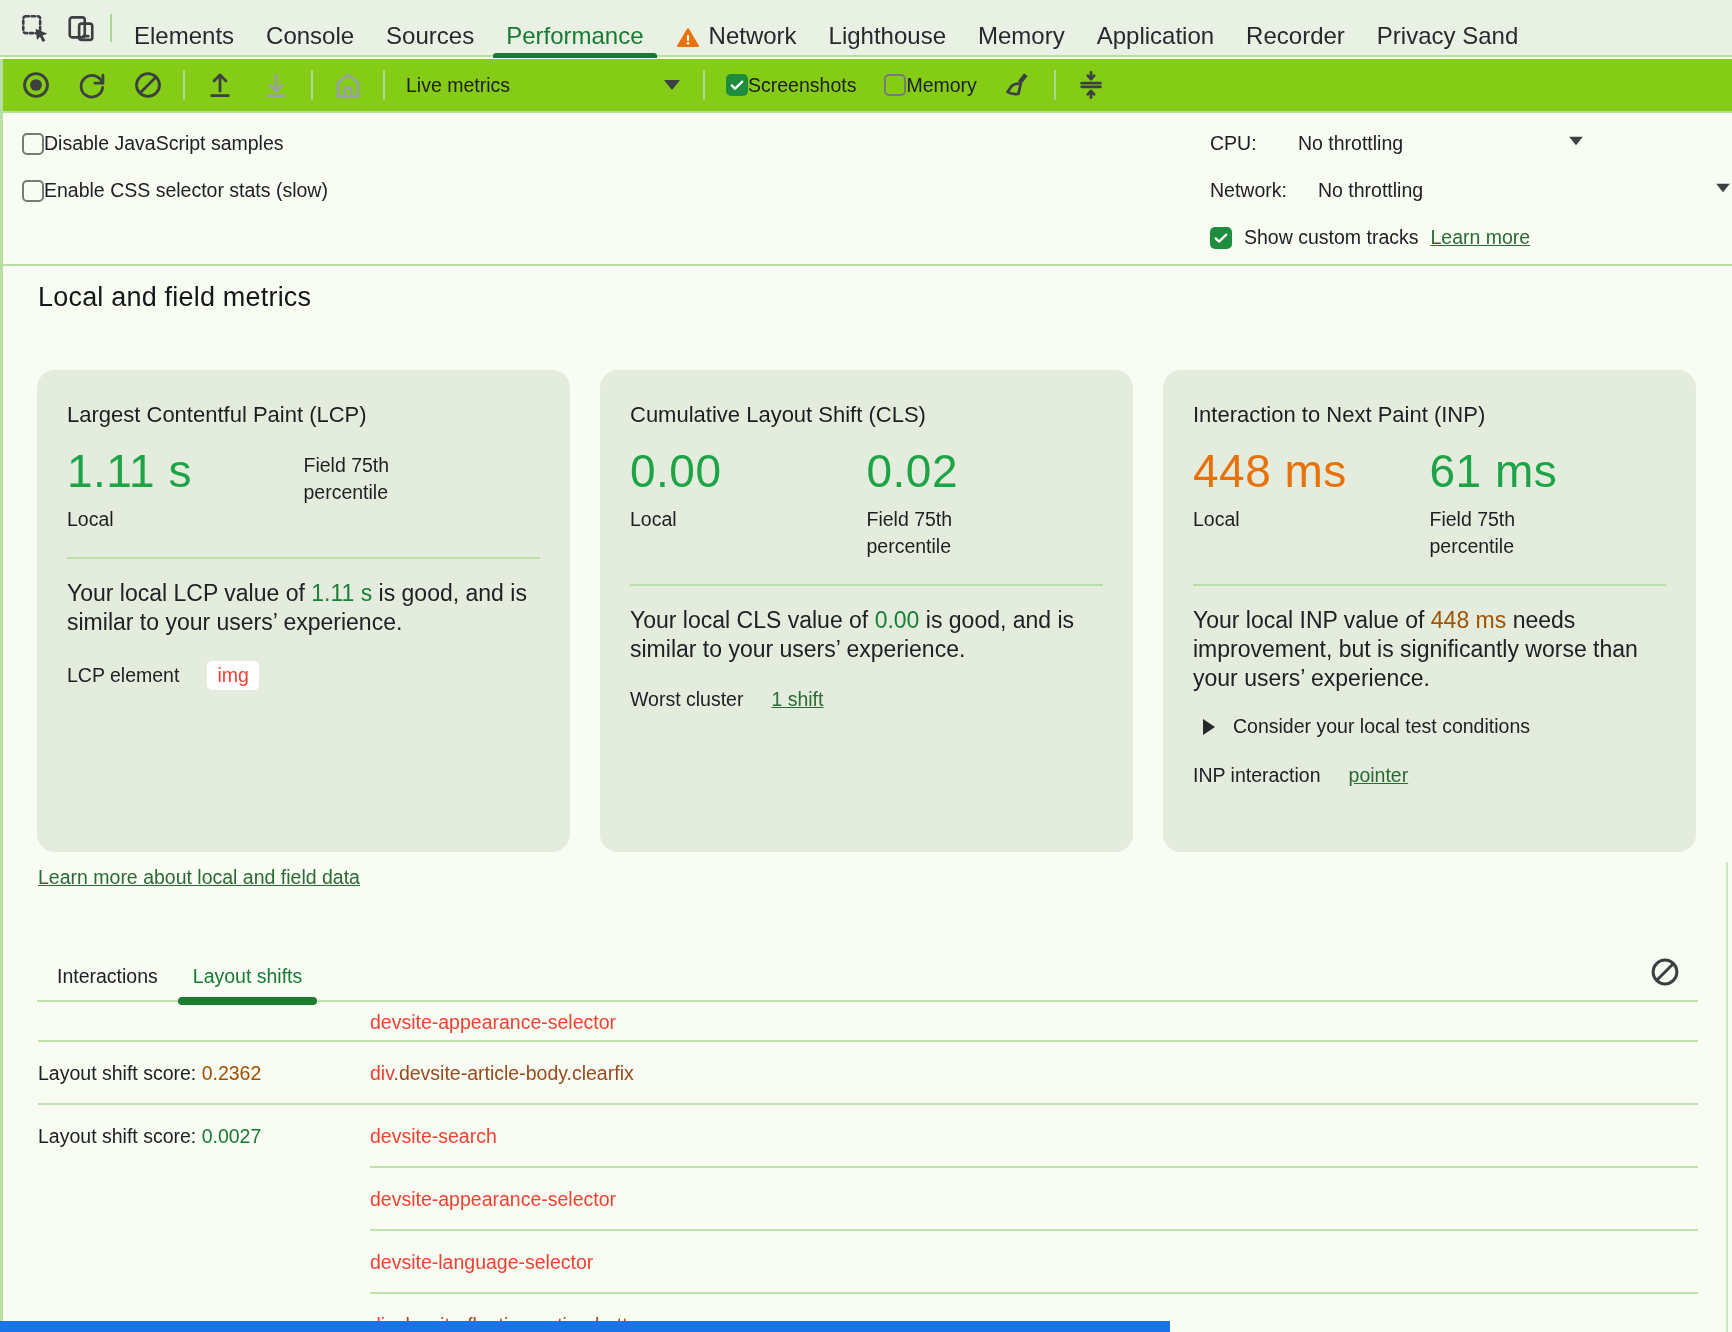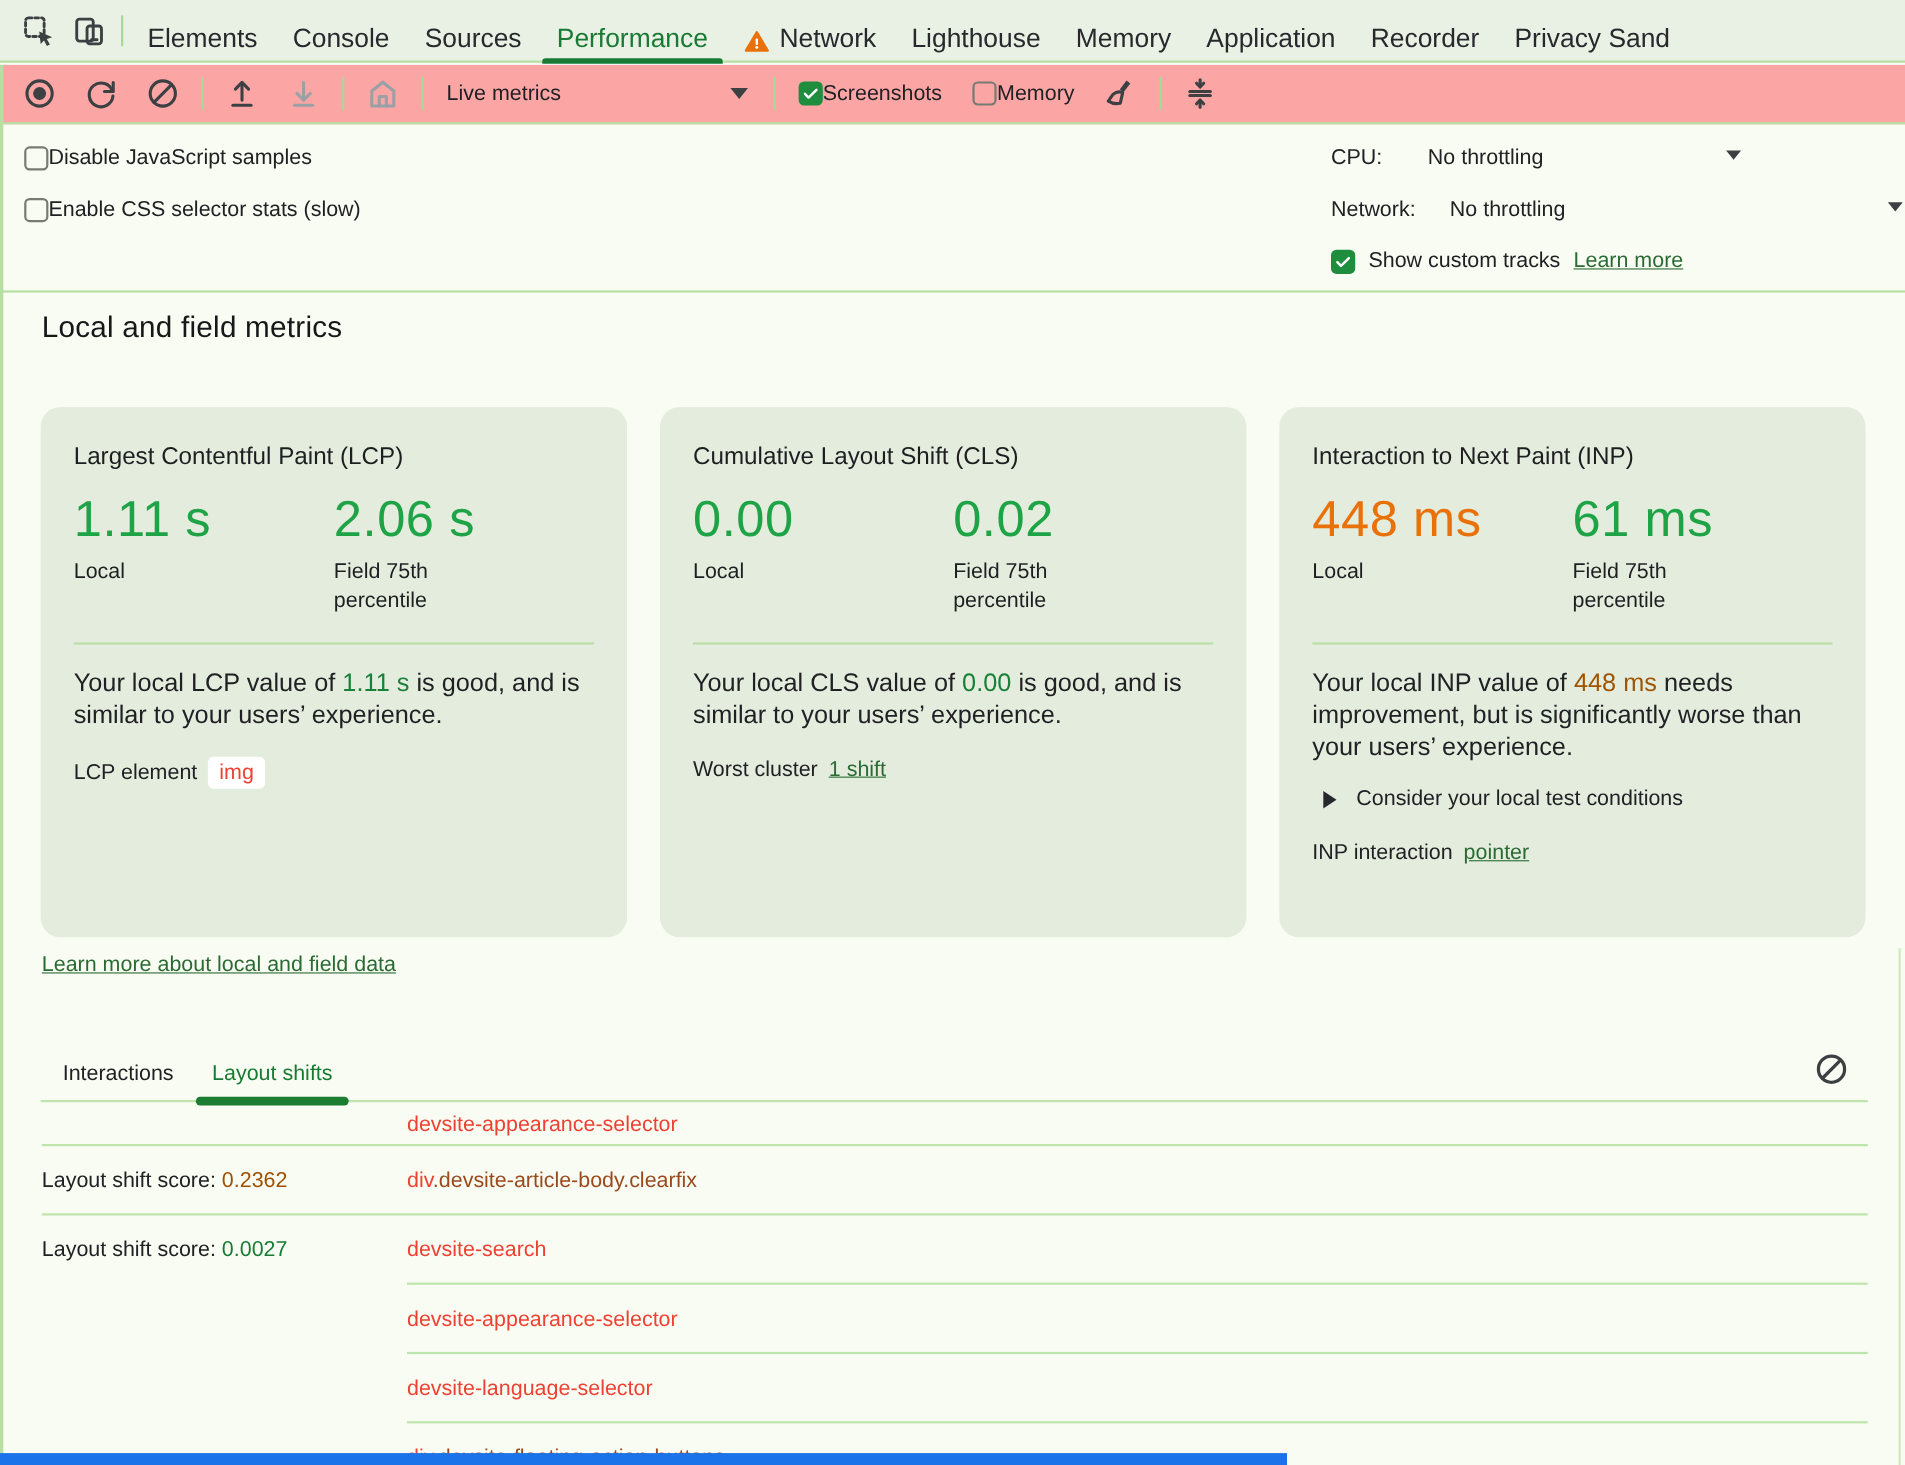--- a/index.html
+++ b/index.html
@@ -26,21 +26,21 @@
   }
   .tab.selected { color:#187a33; font-weight:500; }
   .tab.selected::after {
     content:""; position:absolute; left:3px; right:3px; bottom:-2px; height:5px;
     background:#187a33; border-radius:3px 3px 0 0;
   }
 
   
   .toolbar {
     position:absolute; top:59px; left:0; right:0; height:54px;
-    background:#fca5a5; display:flex; align-items:center; padding-left:10px; gap:4px;
+    background:#84cc16; display:flex; align-items:center; padding-left:10px; gap:4px;
     border-bottom:2px solid #b7dfa3;
   }
   .tbtn { width:52px; height:44px; display:flex; align-items:center; justify-content:center; }
   .toolbar .vsep { margin:0 5px; height:30px; }
   .mode-select {
     width:300px; display:flex; align-items:center; justify-content:space-between;
     font-size:19.5px; padding:0 14px 0 12px; height:44px;
   }
   .caret-down { width:0; height:0; border-left:8px solid transparent; border-right:8px solid transparent; border-top:10px solid #3c4043; }
   .cb { width:22px; height:22px; border:2px solid #767b74; border-radius:5px; background:transparent; flex:0 0 auto; }
@@ -67,21 +67,21 @@
   .vals { display:flex; margin-top:16px; }
   .val-col { width:244px; }
   .big { font-size:46px; letter-spacing:.5px; }
   .v-green { color:#1ea446; }
   .v-orange { color:#e8710a; }
   .val-label { font-size:19.5px; margin-top:8px; line-height:27px; max-width:130px; color:#1d1f21; }
   .card-divider { height:2px; background:#b9dfa7; margin-top:24px; }
   .desc { font-size:23px; line-height:29px; margin-top:20px; max-width:478px; }
   .inline-good { color:#188038; font-weight:500; }
   .inline-bad { color:#9e5400; font-weight:500; }
-  .extra-row { margin-top:24px; font-size:19.5px; display:flex; align-items:center; gap:10px; }
+  .extra-row { margin-top:24px; font-size:19.5px; display:flex; align-items:center; gap:28px; }
   .chip { background:#ffffff; color:#ee4134; border-radius:5px; padding:3px 10px; }
   .disclosure { margin-top:22px; display:flex; align-items:center; gap:18px; font-size:19.5px; font-weight:500; padding-left:10px; }
   .tri-right { width:0; height:0; border-top:8px solid transparent; border-bottom:8px solid transparent; border-left:12px solid #26282b; }
   .learn-link { position:absolute; left:38px; top:866px; font-size:19.5px; }
 
   
   .logs-tabs {
     position:absolute; left:37px; right:34px; top:940px; height:62px;
     border-bottom:2px solid #bfe4ad; display:flex; align-items:flex-end;
   }
@@ -283,21 +283,20 @@
 <div class="cards">
 
   <div class="card">
     <div class="card-title">Largest Contentful Paint (LCP)</div>
     <div class="vals">
       <div class="val-col">
         <div class="big v-green">1.11 s</div>
         <div class="val-label">Local</div>
       </div>
       <div class="val-col">
-        <div class="big v-green">2.06 s</div>
         <div class="val-label">Field 75th percentile</div>
       </div>
     </div>
     <div class="card-divider"></div>
     <div class="desc">
       <span>Your local LCP value of </span><span class="inline-good">1.11 s</span><span> is good, and is similar to your users’ experience.</span>
     </div>
     <div class="extra-row">
       <span>LCP element</span>
       <span class="chip">img</span>

